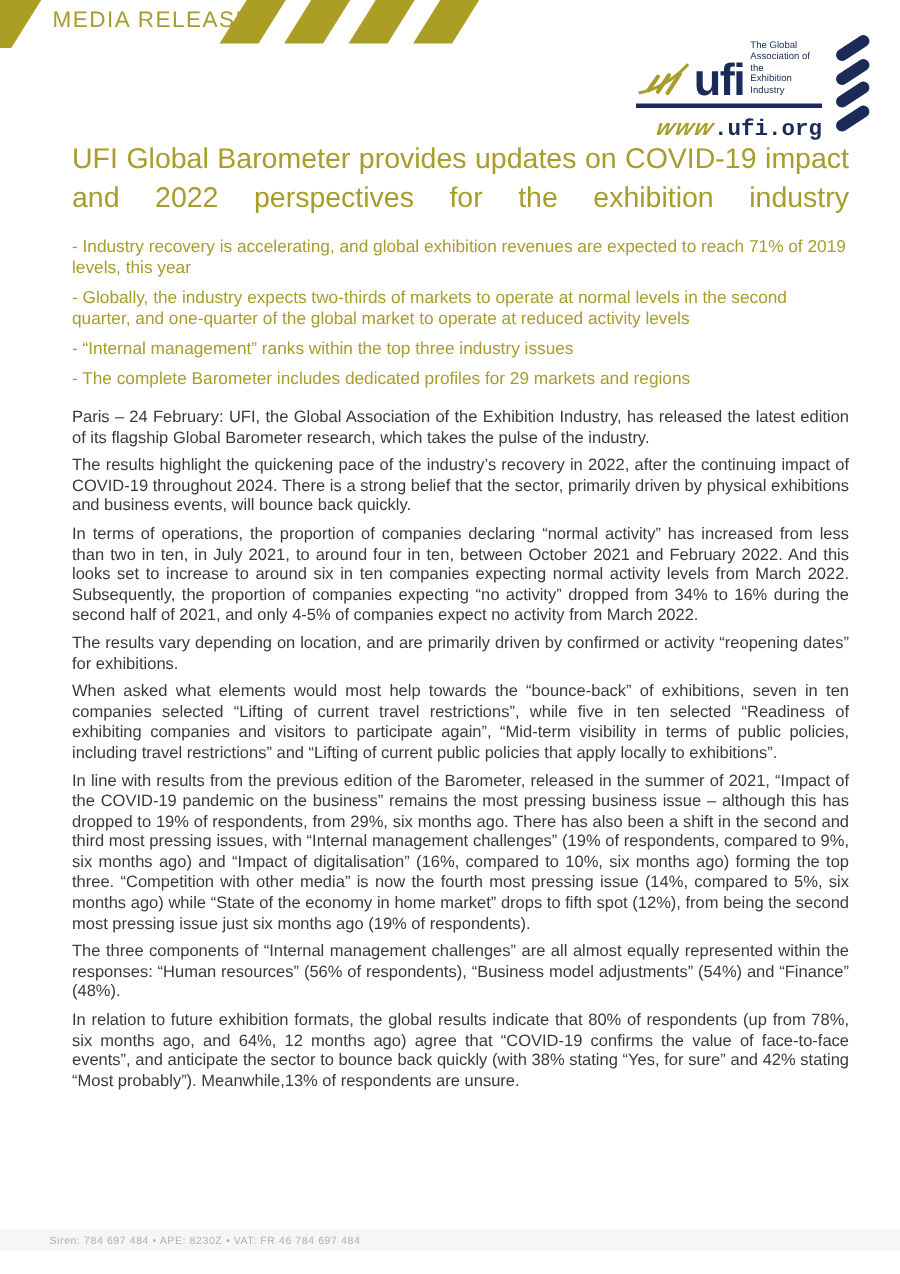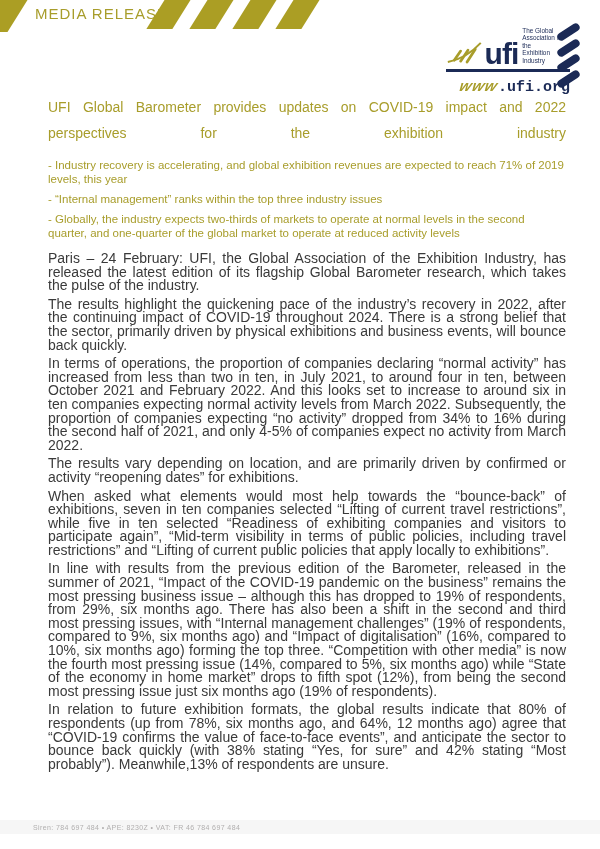--- a/index.html
+++ b/index.html
@@ -20,44 +20,44 @@
   .corner-stripe{
     position:absolute;left:-16px;top:-8px;width:36px;height:40px;
     background:var(--gold-strong);transform:skewX(-32deg);
   }
   .stripe{
     position:absolute;top:-5px;width:26px;height:34px;
     background:var(--gold-strong);transform:skewX(-32deg);
   }
   .stripe.s1{left:157px}.stripe.s2{left:200px}.stripe.s3{left:243px}.stripe.s4{left:286px}
   
-  .logo{position:absolute;top:27px;right:30px;width:124px;}
+  .logo{position:absolute;top:27px;right:52px;width:124px;}
   .logo-row{display:flex;align-items:flex-end;justify-content:flex-end;}
   .swoosh{width:40px;height:26px;margin-right:2px;}
   .swoosh path{stroke:var(--gold);fill:none;}
   .brand{font-size:30px;line-height:22px;font-weight:bold;letter-spacing:-1px;color:var(--navy);}
   .tagline{margin-left:4px;padding-bottom:1px;}
   .tagline span{display:block;font-size:6.4px;line-height:7.4px;color:var(--navy);}
   .logo-rule{margin-top:4px;height:2.5px;background:var(--navy);}
   .website{margin-top:5px;text-align:right;font-size:15px;white-space:nowrap;}
   .www{display:inline-block;transform:skewX(-18deg);font-weight:bold;font-style:italic;color:var(--gold);letter-spacing:1px;}
   .urlrest{color:var(--navy);font-weight:600;font-family:Liberation Mono, monospace;}
   .chevrons{position:absolute;top:28px;right:16px;width:30px;}
   .chevron-dash{width:25px;height:8px;margin:0 0 7.5px 2px;background:var(--navy);
     border-radius:4px;transform:rotate(-33deg);}
   
   .article{position:absolute;left:48px;right:34px;top:0;}
   .article h1{
-    margin:94px 0 0 0;font-weight:400;font-size:14px;line-height:26px;
+    margin:94px 0 0 0;font-weight:400;font-size:19px;line-height:26px;
     color:var(--gold);text-align:justify;text-align-last:justify;
   }
   .highlights{margin-top:12px;}
   .hl{margin:6px 0 0 0;font-size:11.5px;line-height:14px;color:var(--gold);}
   .body{margin-top:12px;}
-  .para{margin:0 0 5px 0;font-size:14px;line-height:13.6px;color:var(--ink);text-align:justify;}
+  .para{margin:0 0 5px 0;font-size:11px;line-height:13.6px;color:var(--ink);text-align:justify;}
   
   .footer{
     position:absolute;left:0;right:0;top:820px;height:14px;background:var(--band);
     display:flex;align-items:center;padding-left:33px;box-sizing:border-box;
   }
   .footer-text{font-size:7px;letter-spacing:0.4px;color:var(--muted);}
 </style>
 </head>
 <body>
 
@@ -102,42 +102,44 @@
     </div>
   </header>
 
   <main class="article">
     <h1>UFI Global Barometer provides updates on COVID-19 impact and 2022 perspectives for the exhibition industry</h1>
 
     <section class="highlights">
 
         <p class="hl">- Industry recovery is accelerating, and global exhibition revenues are expected to reach 71% of 2019 levels, this year</p>
 
+        <p class="hl">- Globally, the industry expects two-thirds of markets to operate at normal levels in the second quarter, and one-quarter of the global market to operate at reduced activity levels</p>
+
         <p class="hl">- “Internal management” ranks within the top three industry issues</p>
 
-        <p class="hl">- Globally, the industry expects two-thirds of markets to operate at normal levels in the second quarter, and one-quarter of the global market to operate at reduced activity levels</p>
 
-
+        <p class="hl">- The complete Barometer includes dedicated profiles for 29 markets and regions</p>
       </section>
 
     <section class="body">
 
         <p class="para">Paris – 24 February: UFI, the Global Association of the Exhibition Industry, has released the latest edition of its flagship Global Barometer research, which takes the pulse of the industry.</p>
 
         <p class="para">The results highlight the quickening pace of the industry’s recovery in 2022, after the continuing impact of COVID-19 throughout 2024. There is a strong belief that the sector, primarily driven by physical exhibitions and business events, will bounce back quickly.</p>
 
         <p class="para">In terms of operations, the proportion of companies declaring “normal activity” has increased from less than two in ten, in July 2021, to around four in ten, between October 2021 and February 2022. And this looks set to increase to around six in ten companies expecting normal activity levels from March 2022. Subsequently, the proportion of companies expecting “no activity” dropped from 34% to 16% during the second half of 2021, and only 4-5% of companies expect no activity from March 2022.</p>
 
         <p class="para">The results vary depending on location, and are primarily driven by confirmed or activity “reopening dates” for exhibitions.</p>
 
         <p class="para">When asked what elements would most help towards the “bounce-back” of exhibitions, seven in ten companies selected “Lifting of current travel restrictions”, while five in ten selected “Readiness of exhibiting companies and visitors to participate again”, “Mid-term visibility in terms of public policies, including travel restrictions” and “Lifting of current public policies that apply locally to exhibitions”.</p>
 
 
         <p class="para">In line with results from the previous edition of the Barometer, released in the summer of 2021, “Impact of the COVID-19 pandemic on the business” remains the most pressing business issue – although this has dropped to 19% of respondents, from 29%, six months ago. There has also been a shift in the second and third most pressing issues, with “Internal management challenges” (19% of respondents, compared to 9%, six months ago) and “Impact of digitalisation” (16%, compared to 10%, six months ago) forming the top three. “Competition with other media” is now the fourth most pressing issue (14%, compared to 5%, six months ago) while “State of the economy in home market” drops to fifth spot (12%), from being the second most pressing issue just six months ago (19% of respondents).</p>
 
+        <p class="para">The three components of “Internal management challenges” are all almost equally represented within the responses: “Human resources” (56% of respondents), “Business model adjustments” (54%) and “Finance” (48%).</p>
 
         <p class="para">In relation to future exhibition formats, the global results indicate that 80% of respondents (up from 78%, six months ago, and 64%, 12 months ago) agree that “COVID-19 confirms the value of face-to-face events”, and anticipate the sector to bounce back quickly (with 38% stating “Yes, for sure” and 42% stating “Most probably”). Meanwhile,13% of respondents are unsure.</p>
       </section>
   </main>
 
   <footer class="footer">
     <span class="footer-text">Siren: 784 697 484   •   APE: 8230Z   •   VAT: FR 46 784 697 484</span>
   </footer>
 
 </div>

